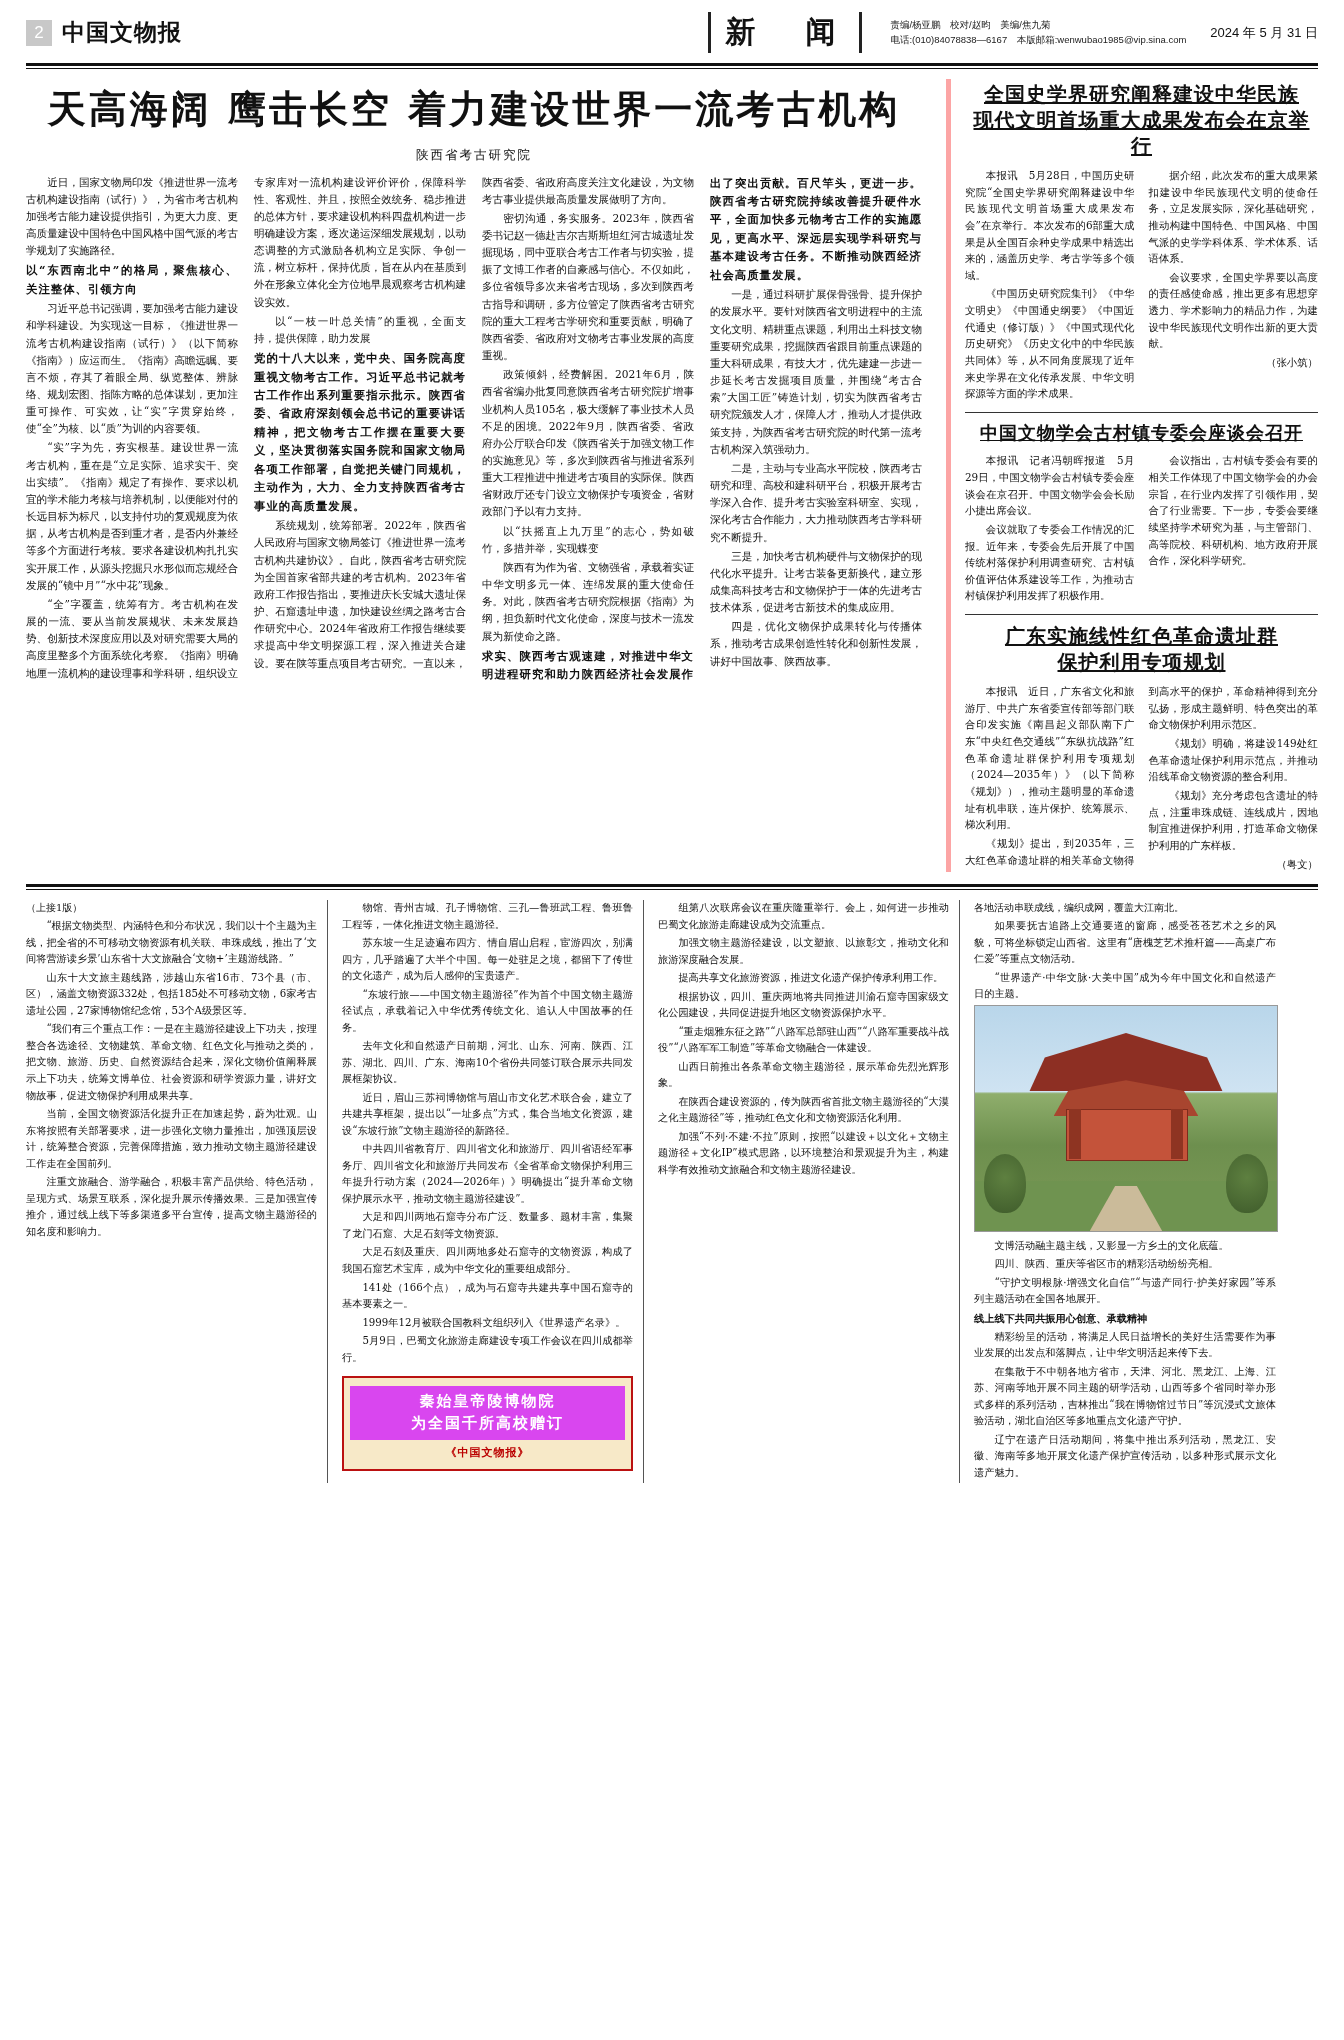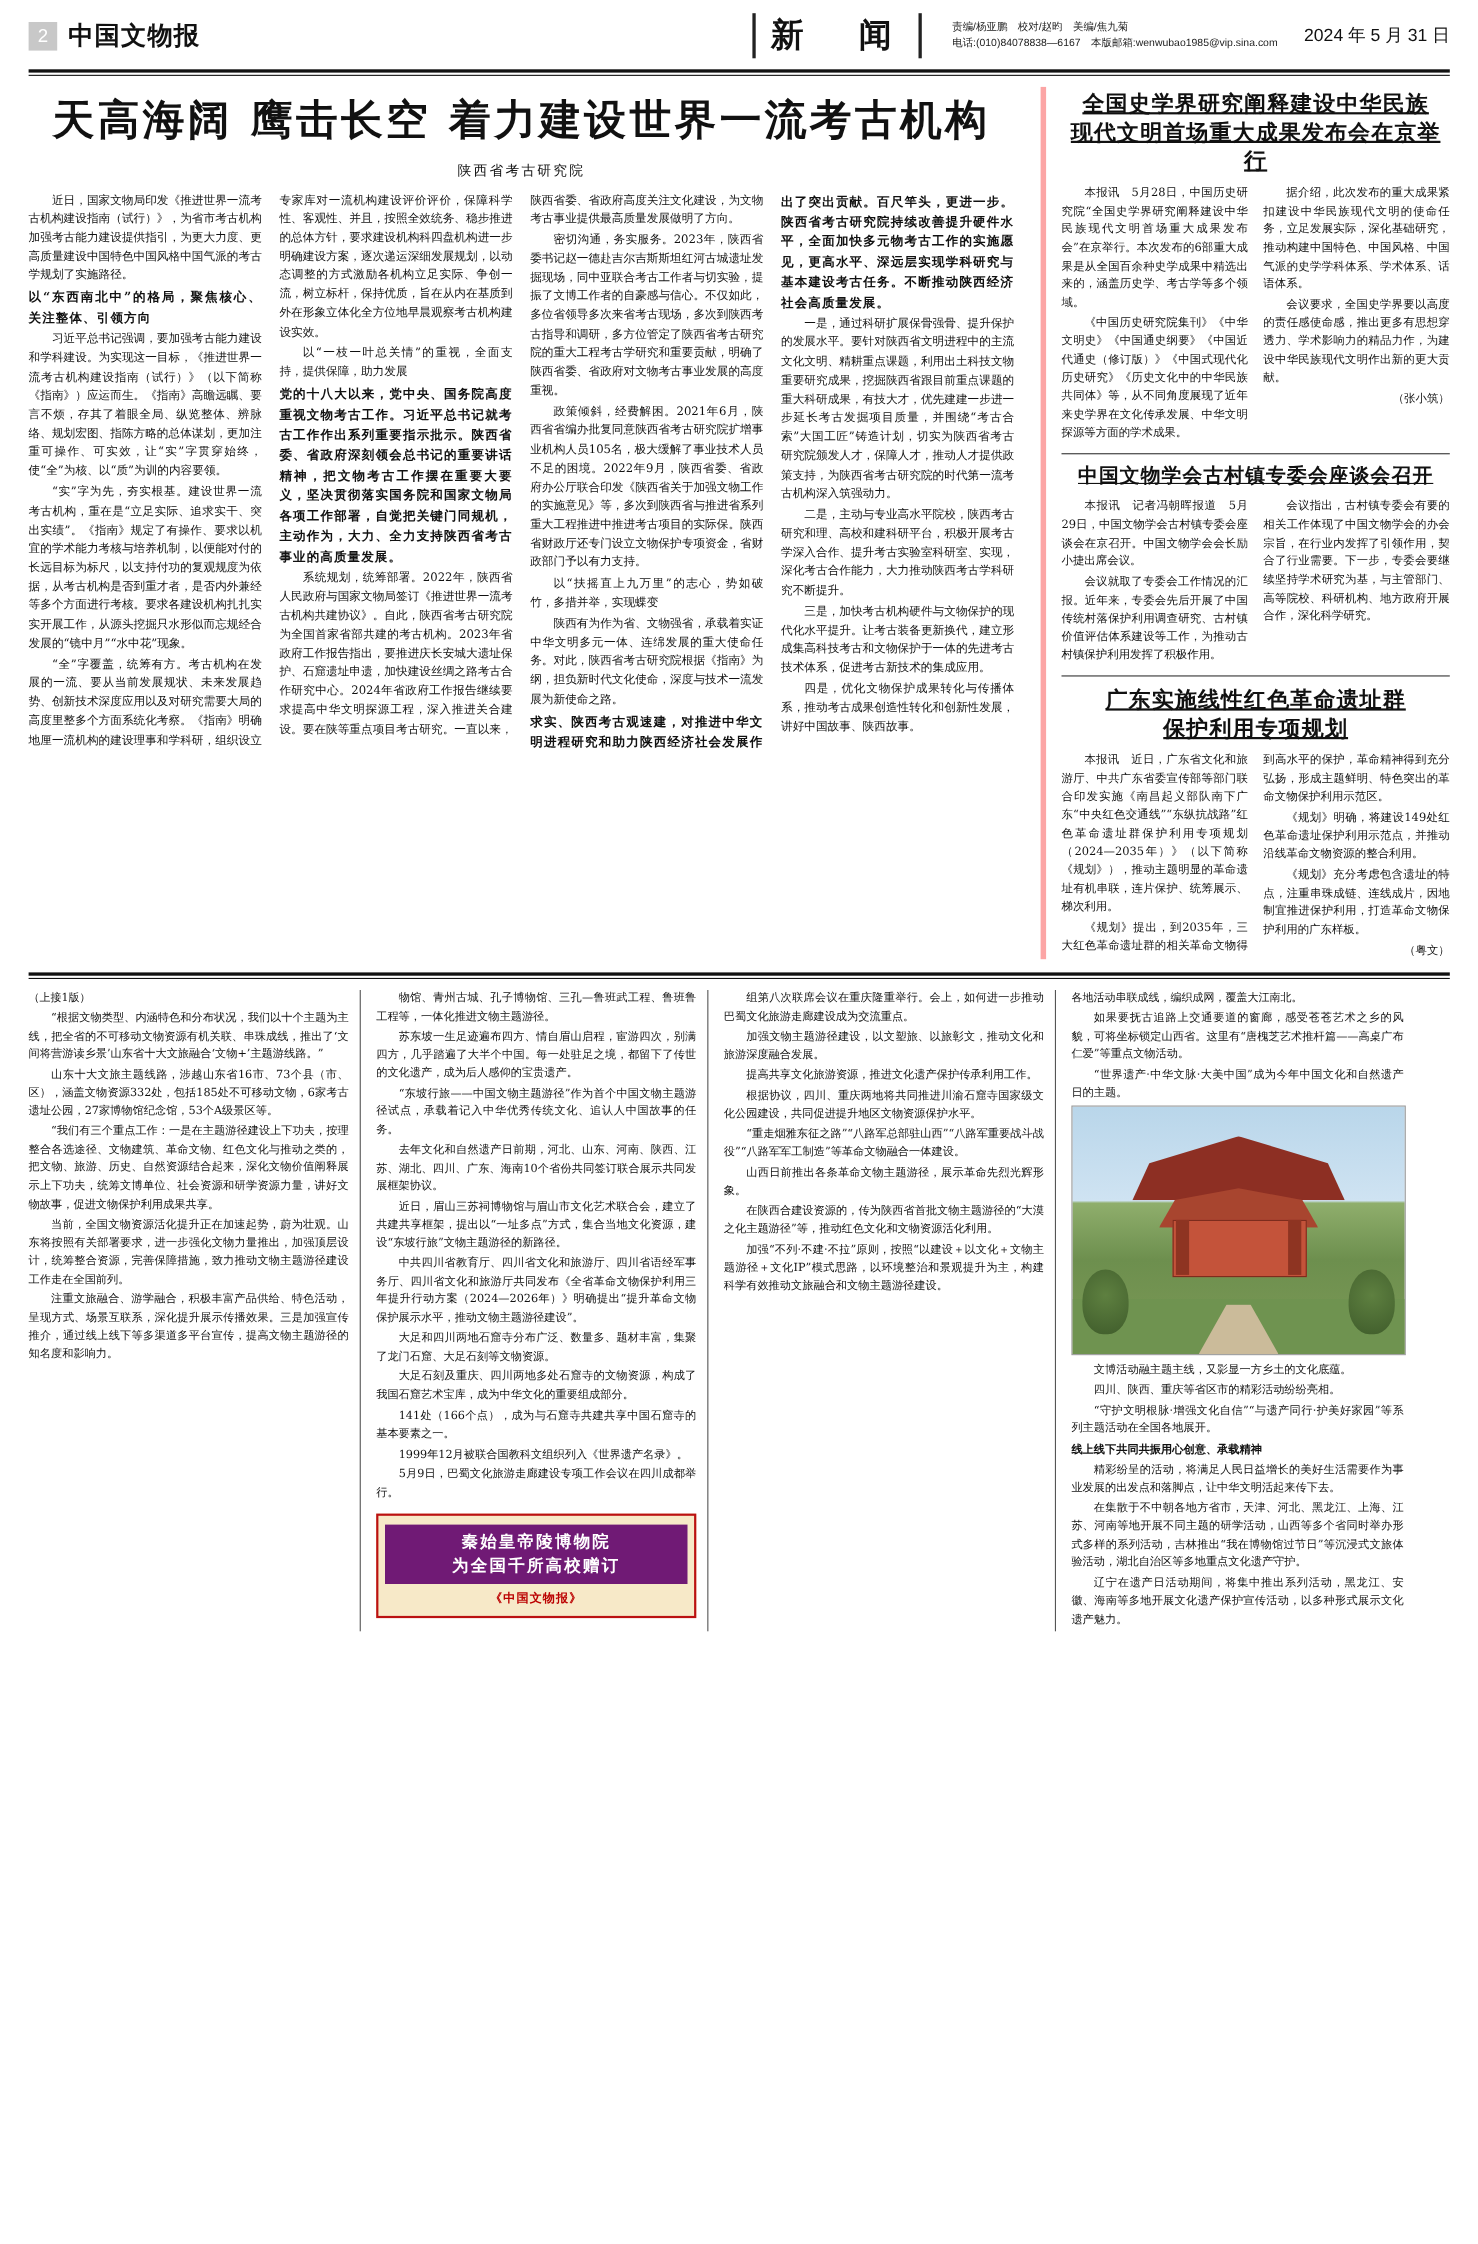--- a/index.html
+++ b/index.html
@@ -51,21 +51,21 @@
   .mast-credits{
     font-size:9.5px;
     line-height:1.5;
     color:#222;
     text-align:left;
     white-space:nowrap;
     font-family:"Liberation Sans",sans-serif;
     margin-left:18px;
   }
   .mast-date{
-    font-size:16px;
+    font-size:13px;
     white-space:nowrap;
     margin-left:14px;
     font-family:"Liberation Sans",sans-serif;
   }
   .rule-thick{border-top:3px solid #111;margin-top:4px;}
   .rule-thin{border-top:1px solid #111;margin-top:2px;}
 
   
   .top-area{display:flex;gap:0;margin-top:10px;}
   .left-block{width:925px;padding-right:24px;box-sizing:border-box;border-right:5px solid #fca5a5;}
@@ -145,21 +145,21 @@
   
   .ad-box{
     border:2px solid #b11;
     background:#f7e9c8;
     margin-top:10px;
     padding:8px 6px;
     text-align:center;
     box-sizing:border-box;
   }
   .ad-title{
-    background:#701a75;
+    background:#d946ef;
     color:#fff;
     font-size:15px;
     font-weight:bold;
     letter-spacing:2px;
     padding:5px 0;
     line-height:1.45;
   }
   .ad-body{font-size:9px;line-height:1.6;text-align:left;margin-top:6px;color:#222;}
   .ad-sub{font-size:11px;font-weight:bold;color:#b00;letter-spacing:1px;margin-top:4px;}
 

